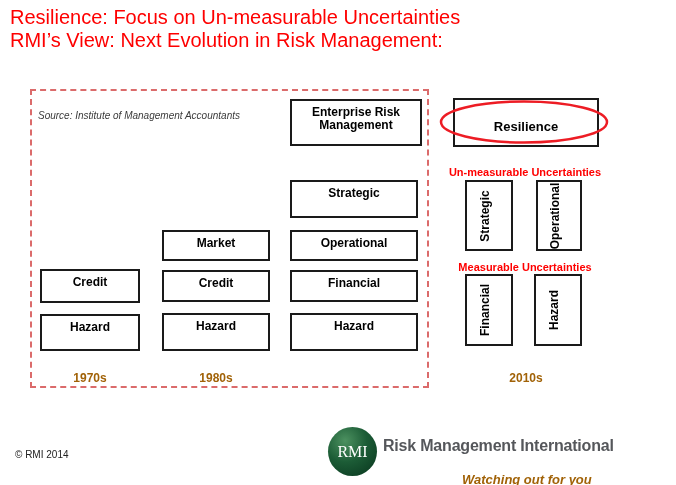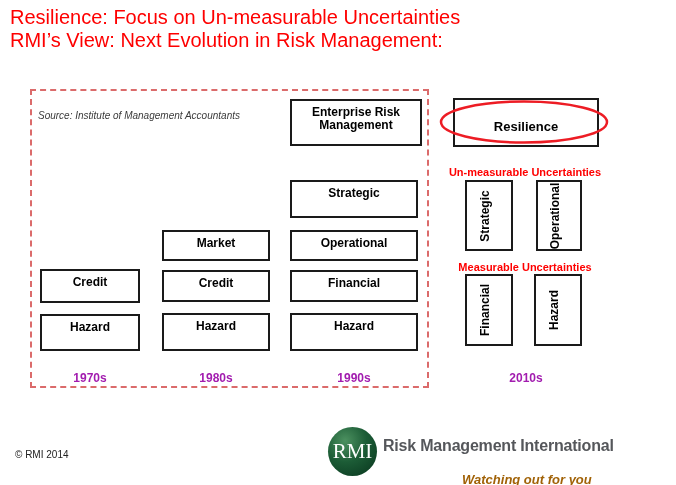--- a/index.html
+++ b/index.html
@@ -25,21 +25,21 @@
   .b-haz1    { left:40px;  top:314px; width:100px; height:37px; }
   .b-market  { left:162px; top:230px; width:108px; height:31px; }
   .b-credit2 { left:162px; top:270px; width:108px; height:32px; }
   .b-haz2    { left:162px; top:313px; width:108px; height:38px; }
   .b-erm     { left:290px; top:99px;  width:132px; height:47px; }
   .b-strat3  { left:290px; top:180px; width:128px; height:38px; }
   .b-oper3   { left:290px; top:230px; width:128px; height:31px; }
   .b-fin3    { left:290px; top:270px; width:128px; height:32px; }
   .b-haz3    { left:290px; top:313px; width:128px; height:38px; }
 
-  .era { position:absolute; top:371px; font-weight:bold; font-size:12px; color:#a21caf; text-align:center; }
+  .era { position:absolute; top:371px; font-weight:bold; font-size:12px; color:#a16207; text-align:center; }
   .era1 { left:40px;  width:100px; }
   .era2 { left:162px; width:108px; }
   .era3 { left:290px; width:128px; }
   .era4 { left:453px; width:146px; }
 
   
   .b-resilience { left:453px; top:98px; width:146px; height:49px;
                   display:flex; align-items:center; justify-content:center;
                   padding-top:8px; font-size:13px; }
   .ellipse-svg { position:absolute; left:438px; top:99px; }
@@ -58,21 +58,21 @@
   .v-oper  { left:536px; top:180px; width:46px; height:71px; }
   .v-fin   { left:465px; top:274px; width:48px; height:72px; }
   .v-haz   { left:534px; top:274px; width:48px; height:72px; }
 
   
   .copyright { position:absolute; left:15px; top:449px; font-size:10px; color:#222; }
   .logo-circle { position:absolute; left:328px; top:427px; width:49px; height:49px;
                  border-radius:50%;
                  background:radial-gradient(circle at 35% 28%, #4c9160 0%, #1c5c36 45%, #07331c 100%);
                  display:flex; align-items:center; justify-content:center;
-                 color:#ffffff; font-family:"Liberation Serif", serif; font-size:21px; }
+                 color:#ffffff; font-family:"Liberation Serif", serif; font-size:16px; }
   .brand   { position:absolute; left:383px; top:437px; font-size:16px; font-weight:bold;
              color:#55575b; letter-spacing:-0.2px; }
   .tagline { position:absolute; left:462px; top:454px; font-size:13px; font-style:italic;
              font-weight:bold; color:#a16207;margin-top:18px; }
 </style>
 </head>
 <body>
 
 <div class="slide">
 
@@ -92,21 +92,20 @@
   <div class="box b-haz2">Hazard</div>
 
   <div class="box b-erm">Enterprise Risk Management</div>
   <div class="box b-strat3">Strategic</div>
   <div class="box b-oper3">Operational</div>
   <div class="box b-fin3">Financial</div>
   <div class="box b-haz3">Hazard</div>
 
   <div class="era era1">1970s</div>
   <div class="era era2">1980s</div>
-  <div class="era era3">1990s</div>
   <div class="era era4">2010s</div>
 
   <div class="box b-resilience">Resilience</div>
   <svg class="ellipse-svg" width="172" height="46" viewBox="0 0 172 46">
     <ellipse cx="86" cy="23" rx="83" ry="20.5" fill="none" stroke="#ed1c24" stroke-width="2.5"></ellipse>
   </svg>
 
   <div class="redlabel unmeas">Un-measurable Uncertainties</div>
   <div class="vbox v-strat">
     <span>Strategic</span>

